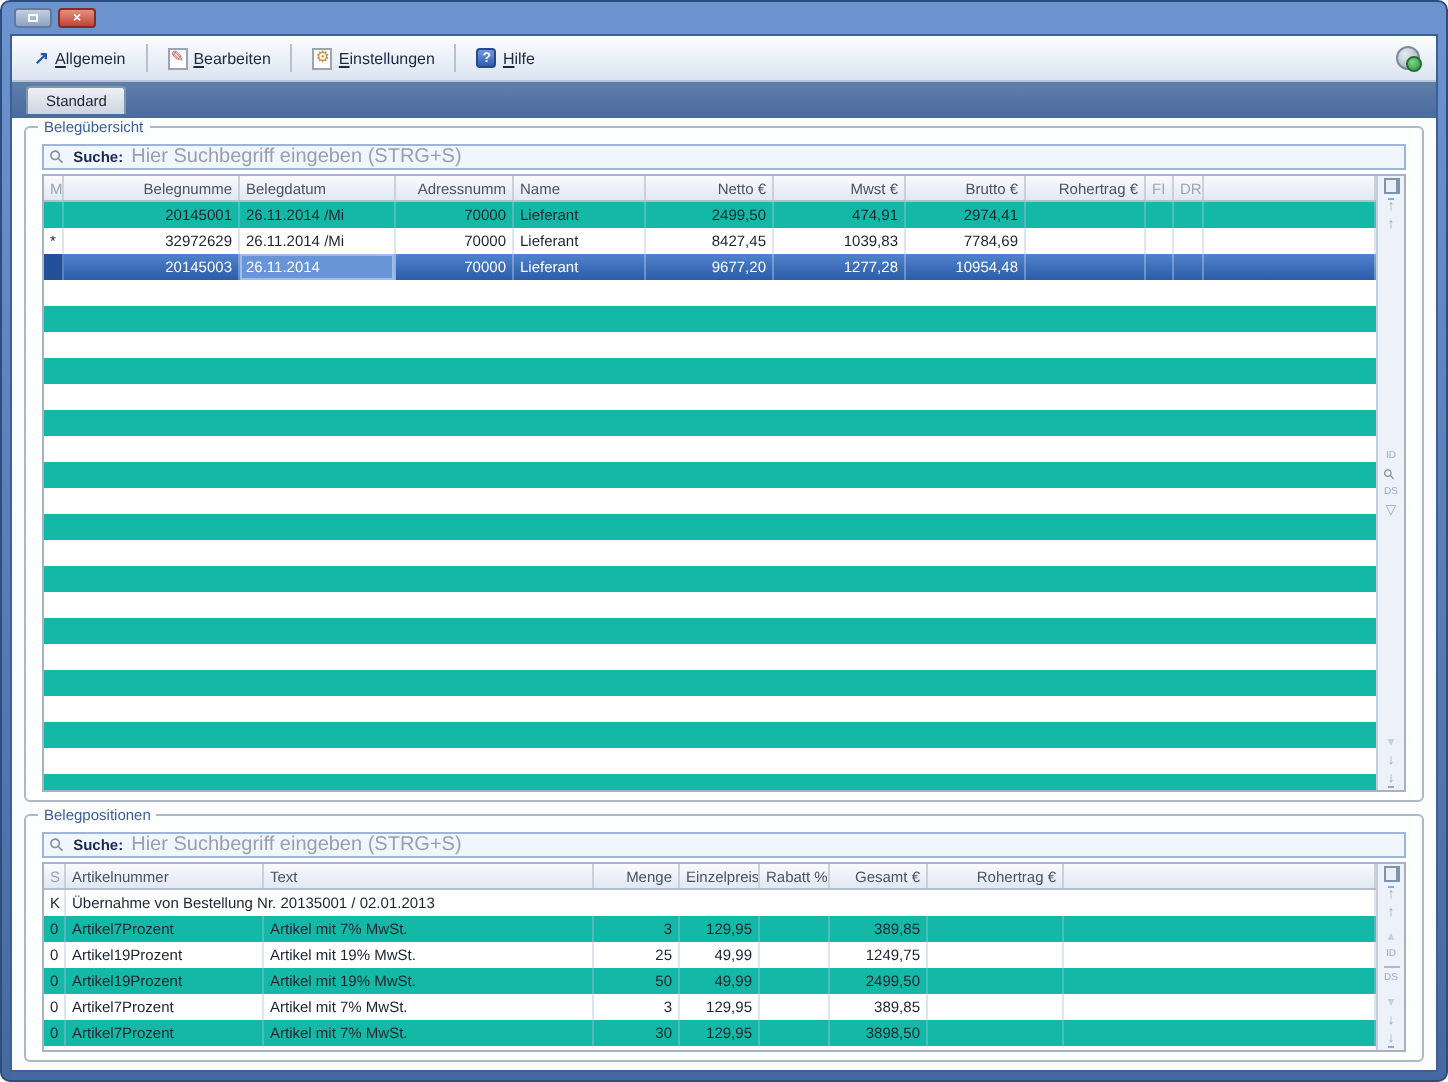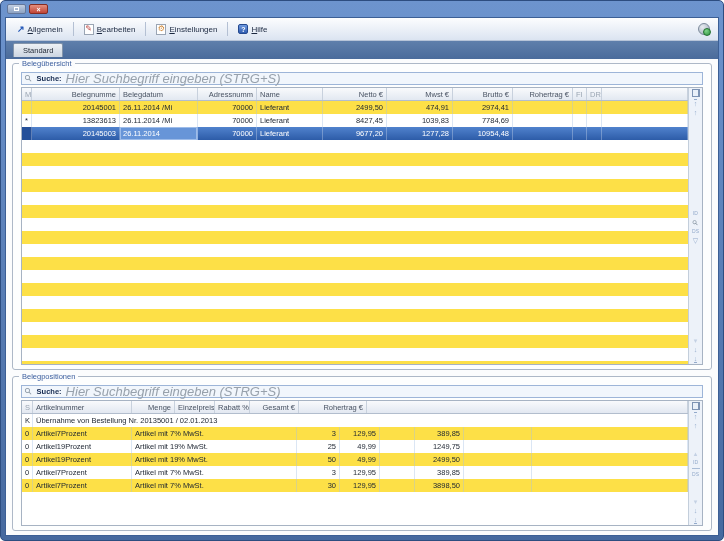--- a/index.html
+++ b/index.html
@@ -28,35 +28,35 @@
   .globe{position:relative;width:12px;height:12px;margin-right:3px}
   .globe::before{content:"";position:absolute;inset:0;border-radius:50%;background:radial-gradient(circle at 35% 30%,#e8ecf1,#9aa7b6);border:1px solid #7c8a9b}
   .globe::after{content:"";position:absolute;right:-1px;bottom:-1px;width:6px;height:6px;border-radius:50%;background:radial-gradient(circle at 35% 30%,#7fd68a,#2f9140);border:1px solid #20702e}
   
   .tabstrip{height:18px;flex:none;background:linear-gradient(#5f7fab,#4a6b9b);display:flex;align-items:center;padding:0 7px}
   .tab{background:linear-gradient(#eef1f5,#ccd5e1);border:1px solid #8495ab;border-bottom:none;border-radius:2px 2px 0 0;font-size:7.5px;color:#1d2634;padding:2px 9px 2px}
   
   .page{flex:1;min-height:0;background:#fbfcfd;padding:4px 6px 4px;display:flex;flex-direction:column;gap:6px}
   .group{position:relative;border:1px solid #adb8c7;border-radius:3px;padding:8px 8px 4px;display:flex;flex-direction:column;background:#fdfefe}
   .group-top{flex:1;min-height:0}
-  .group-bottom{height:155px;flex:none}
+  .group-bottom{height:124px;flex:none}
   .legend{position:absolute;top:-5px;left:6px;background:#fbfcfd;padding:0 3px;font-size:7.5px;color:#3b5e9e;line-height:9px}
   .searchbar{height:13px;flex:none;border:1px solid #9db5d8;background:#f1f6fc;display:flex;align-items:center;padding:0 4px;gap:4px;margin-bottom:2px}
   .search-ico{color:#84929f;font-size:9px;line-height:1;transform:rotate(-45deg);transform-origin:50% 60%}
   .search-lbl{font-size:7.5px;font-weight:bold;color:#152a50}
-  .search-ph{font-size:13px;font-style:italic;color:#97a1ac}
+  .search-ph{font-size:10px;color:#97a1ac}
   
   .grid{flex:1;min-height:0;border:1px solid #a7b3c3;display:flex;overflow:hidden;background:#fff}
   .gmain{flex:1;min-width:0;display:flex;flex-direction:column;overflow:hidden}
   .hrow{display:flex;height:13px;flex:none;background:linear-gradient(#f9fafc,#e2e8f1);border-bottom:1px solid #b2bdcd}
   .hcell{font-size:7.5px;color:#495363;padding:1px 3px;border-right:1px solid #c8d1dd;white-space:nowrap;overflow:hidden;line-height:11px}
   .hcell.g{color:#9ba6b3}
   .gbody{flex:1;overflow:hidden}
   .row{display:flex;height:13px}
-  .row.tint{background:#fde047}
+  .row.tint{background:#14b8a6}
   .row.sel{background:linear-gradient(#5082cd,#2d5ca8)}
   .cell{font-size:7.5px;color:#1c2430;padding:1px 3px;border-right:1px solid rgba(165,192,228,.40);white-space:nowrap;overflow:hidden;line-height:11px}
   .row.sel .cell{color:#fff;border-right-color:rgba(255,255,255,.28)}
   .row.sel .w-m{background:#24509a}
   .cell.r,.hcell.r{text-align:right}
   .cell.focus{background:#6795d8;box-shadow:inset 0 0 0 1px #9dbce9}
   .w-fill{flex:1;min-width:0}
   
   .w-m{width:10px;flex:none}.w-nr{width:88px;flex:none}.w-dat{width:78px;flex:none}.w-adr{width:59px;flex:none}.w-name{width:66px;flex:none}
   .w-netto{width:64px;flex:none}.w-mwst{width:66px;flex:none}.w-brutto{width:60px;flex:none}.w-roh{width:60px;flex:none}.w-fi{width:14px;flex:none}.w-dr{width:15px;flex:none}
@@ -160,21 +160,21 @@
                   <div class="cell w-netto r">2499,50</div>
                   <div class="cell w-mwst r">474,91</div>
                   <div class="cell w-brutto r">2974,41</div>
                   <div class="cell w-roh r"></div>
                   <div class="cell w-fi"></div>
                   <div class="cell w-dr"></div>
                   <div class="cell w-fill"></div>
                 </div>
                 <div class="row">
                   <div class="cell w-m">*</div>
-                  <div class="cell w-nr r">13823613</div>
+                  <div class="cell w-nr r">32972629</div>
                   <div class="cell w-dat">26.11.2014 /Mi</div>
                   <div class="cell w-adr r">70000</div>
                   <div class="cell w-name">Lieferant</div>
                   <div class="cell w-netto r">8427,45</div>
                   <div class="cell w-mwst r">1039,83</div>
                   <div class="cell w-brutto r">7784,69</div>
                   <div class="cell w-roh r"></div>
                   <div class="cell w-fi"></div>
                   <div class="cell w-dr"></div>
                   <div class="cell w-fill"></div>
@@ -241,20 +241,21 @@
         <div class="searchbar">
           <span class="search-ico">⚲</span>
           <span class="search-lbl">Suche:</span>
           <span class="search-ph">Hier Suchbegriff eingeben (STRG+S)</span>
         </div>
         <div class="grid">
           <div class="gmain">
             <div class="hrow" id="grid2-head">
                 <div class="hcell w-s g">S</div>
                 <div class="hcell w-art">Artikelnummer</div>
+                <div class="hcell w-text">Text</div>
                 <div class="hcell w-menge r">Menge</div>
                 <div class="hcell w-ep r">Einzelpreis €</div>
                 <div class="hcell w-rab r">Rabatt %</div>
                 <div class="hcell w-ges r">Gesamt €</div>
                 <div class="hcell w-roh2 r">Rohertrag €</div>
                 <div class="hcell w-fill"></div>
               </div>
             <div class="gbody" id="grid2-body">
                 <div class="row">
                   <div class="cell w-s">K</div>

